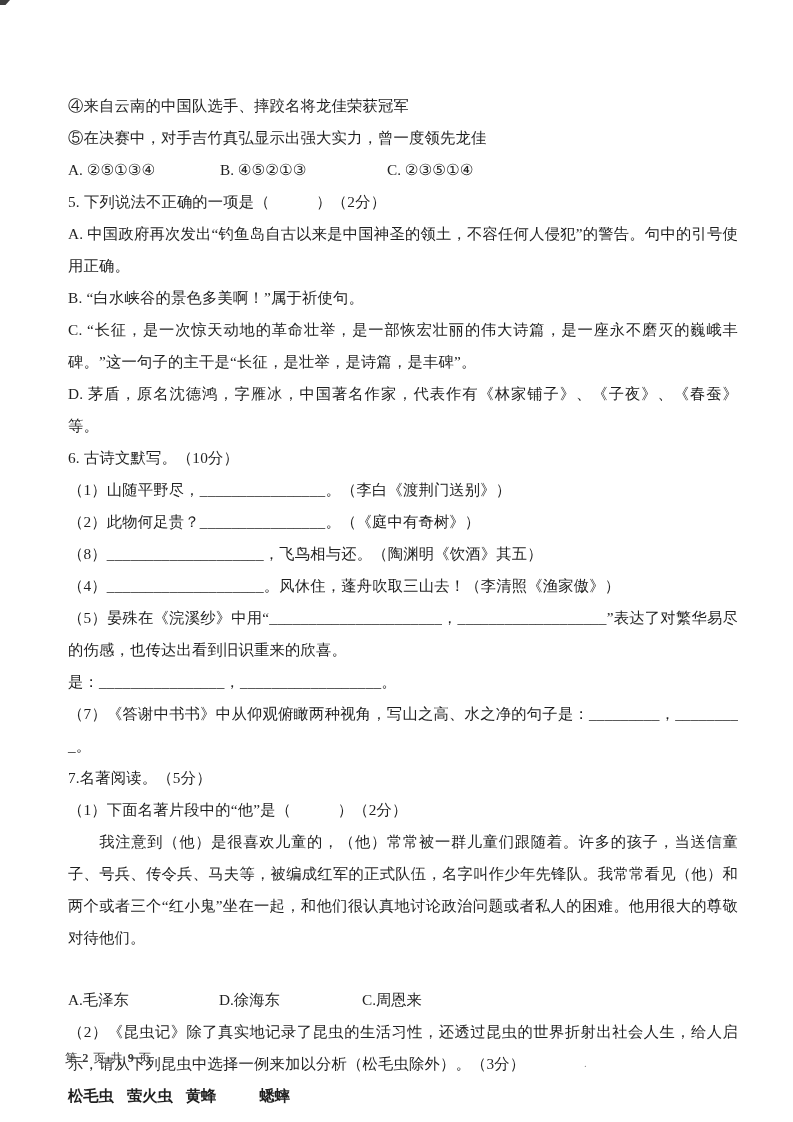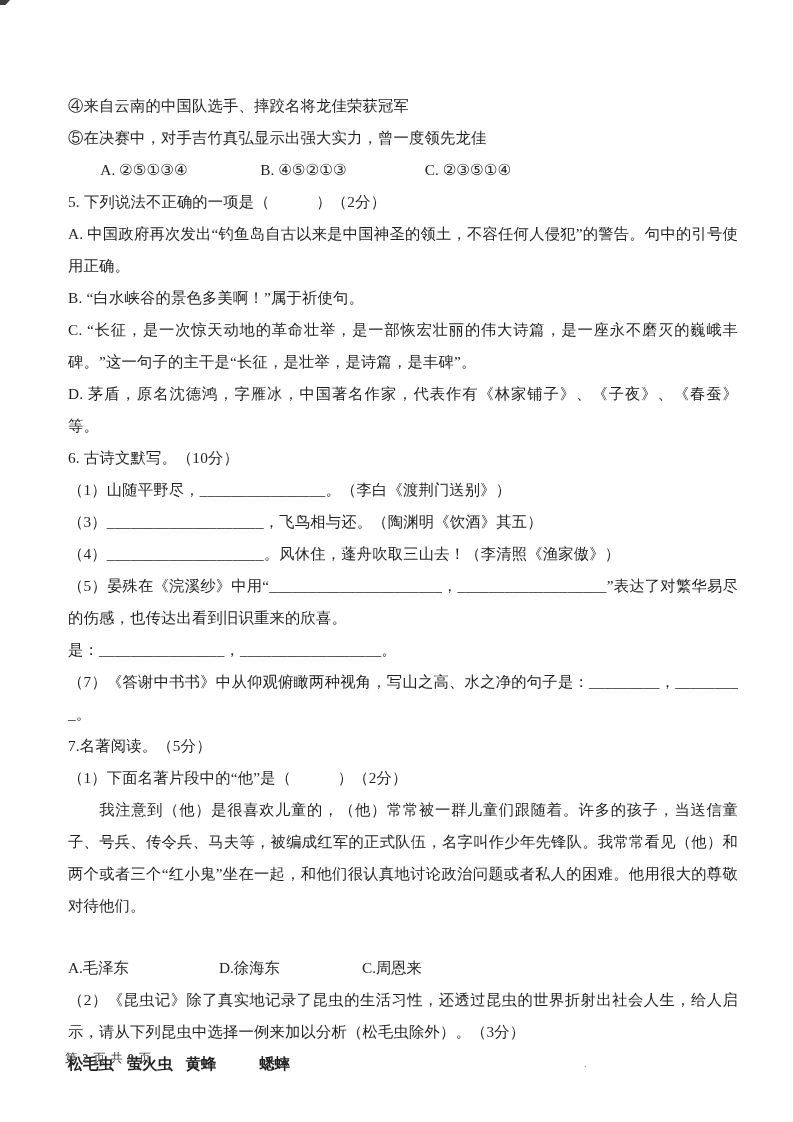--- a/index.html
+++ b/index.html
@@ -28,21 +28,21 @@
     word-break: break-all;
   }
   .spread { letter-spacing: 1.6px; }
   .passage { text-indent: 2.05em; }
   .choices-row {
     display: grid;
     margin: 0;
     font-size: 15.3px;
     line-height: 32px;
   }
-  .choices-row.q4 { grid-template-columns: 152px 167px 162px 1fr; text-align: center; }
+  .choices-row.q4 { grid-template-columns: 152px 167px 162px 1fr; }
   .choices-row.q7 { grid-template-columns: 151px 143px 148px 1fr; margin-top: 30px; }
   .insects-row {
     display: flex;
     margin: 0;
     font-size: 15.3px;
     line-height: 32px;
     font-weight: 600;
   }
   .insect { margin-right: 13px; }
   .insect:last-child { margin-left: 30px; }
@@ -96,21 +96,22 @@
     </div>
 
     <p class="ln">5. 下列说法不正确的一项是（　　　）（2分）</p>
     <p class="ln">A. 中国政府再次发出“钓鱼岛自古以来是中国神圣的领土，不容任何人侵犯”的警告。句中的引号使用正确。</p>
     <p class="ln">B. “白水峡谷的景色多美啊！”属于祈使句。</p>
     <p class="ln">C. “长征，是一次惊天动地的革命壮举，是一部恢宏壮丽的伟大诗篇，是一座永不磨灭的巍峨丰碑。”这一句子的主干是“长征，是壮举，是诗篇，是丰碑”。</p>
     <p class="ln">D. 茅盾，原名沈德鸿，字雁冰，中国著名作家，代表作有《林家铺子》、《子夜》、《春蚕》等。</p>
 
     <p class="ln">6. 古诗文默写。（10分）</p>
     <p class="ln">（1）山随平野尽，________________。（李白《渡荆门送别》）</p>
-    <p class="ln">（3）____________________，飞鸟相与还。（陶渊明《饮酒》其五）</p>
+    <p class="ln">（2）此物何足贵？________________。（《庭中有奇树》）</p>
+    <p class="ln">（8）____________________，飞鸟相与还。（陶渊明《饮酒》其五）</p>
     <p class="ln">（4）____________________。风休住，蓬舟吹取三山去！（李清照《渔家傲》）</p>
     <p class="ln">（5）晏殊在《浣溪纱》中用“______________________，___________________”表达了对繁华易尽的伤感，也传达出看到旧识重来的欣喜。</p>
     <p class="ln">是：________________，__________________。</p>
     <p class="ln">（7）《答谢中书书》中从仰观俯瞰两种视角，写山之高、水之净的句子是：_________，_________。</p>
 
     <p class="ln">7.名著阅读。（5分）</p>
     <p class="ln">（1）下面名著片段中的“他”是（　　　）（2分）</p>
     <p class="ln passage">我注意到（他）是很喜欢儿童的，（他）常常被一群儿童们跟随着。许多的孩子，当送信童子、号兵、传令兵、马夫等，被编成红军的正式队伍，名字叫作少年先锋队。我常常看见（他）和两个或者三个“红小鬼”坐在一起，和他们很认真地讨论政治问题或者私人的困难。他用很大的尊敬对待他们。</p>
 
     <div class="choices-row q7">

